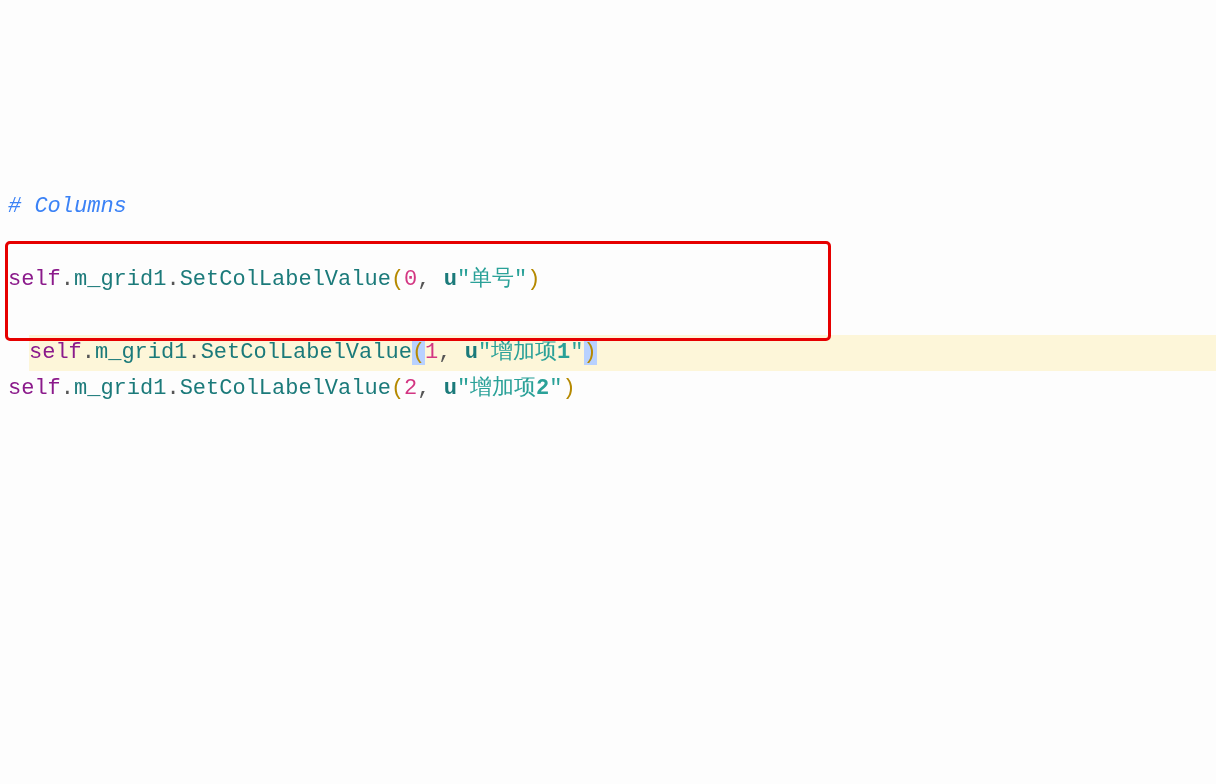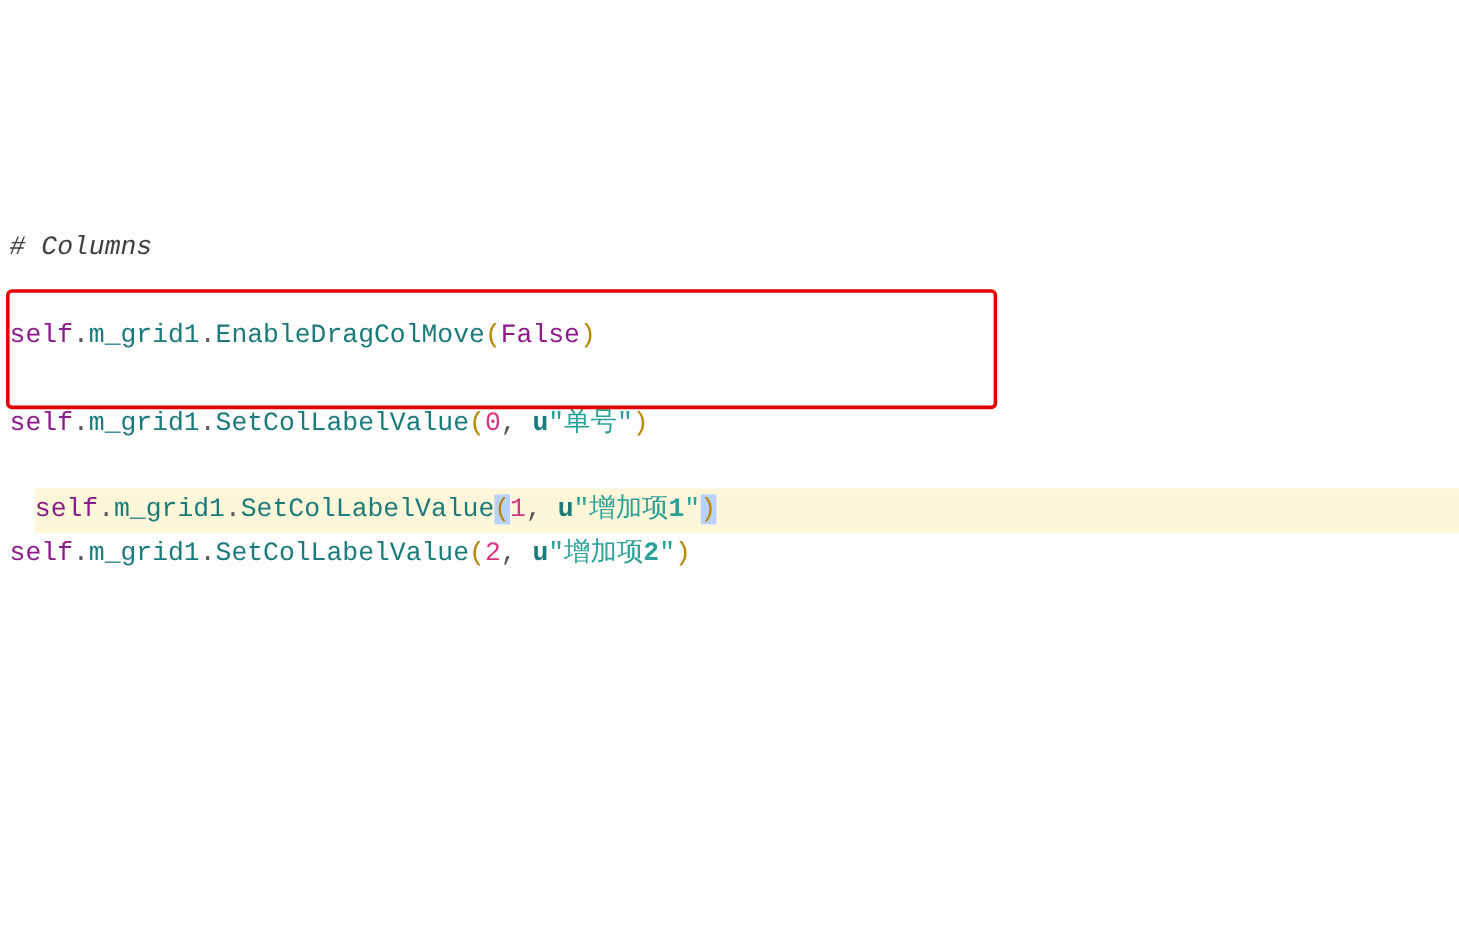--- a/index.html
+++ b/index.html
@@ -7,21 +7,21 @@
     padding: 8px;
     background: #fdfdfd;
     font-family: "Consolas", "Courier New", monospace;
     font-size: 22px;
     line-height: 1.65;
     color: #333;
     white-space: pre;
     position: relative;
   }
   .line { display: block; }
-  .comment { color: #404040; font-style: italic; }
+  .comment { color: #3b82f6; font-style: italic; }
   .self    { color: #8b1a8b; }
   .dot, .punct, .comma { color: #555; }
   .attr    { color: #1b7a7a; }
   .method  { color: #1b7a7a; }
   .paren   { color: #b58900; }
   .num     { color: #d33682; }
   .false   { color: #8b1a8b; }
   .uprefix { color: #1b7a7a; font-weight: bold; }
   .str     { color: #2aa198; }
   .strbold { font-weight: bold; }
@@ -34,21 +34,20 @@
     pointer-events: none;
   }
 </style>
 </head>
 <body>
 
 
 
 <div>
 <span class="line"><span class="comment"># Columns</span></span>
-<span class="line"><span class="self">self</span><span class="dot">.</span><span class="attr">m_grid1</span><span class="dot">.</span><span class="method">EnableDragColMove</span><span class="paren">(</span><span class="false">False</span><span class="paren">)</span></span>
 <span class="line"><span class="self">self</span><span class="dot">.</span><span class="attr">m_grid1</span><span class="dot">.</span><span class="method">SetColLabelValue</span><span class="paren">(</span><span class="num">0</span><span class="comma">, </span><span class="uprefix">u</span><span class="str">"单号"</span><span class="paren">)</span></span>
 <span class="line hl-line"><span class="self">self</span><span class="dot">.</span><span class="attr">m_grid1</span><span class="dot">.</span><span class="method">SetColLabelValue</span><span class="paren sel-bracket">(</span><span class="num">1</span><span class="comma">, </span><span class="uprefix">u</span><span class="str">"增加项</span><span class="str strbold">1</span><span class="str">"</span><span class="paren sel-bracket">)</span></span>
 <span class="line"><span class="self">self</span><span class="dot">.</span><span class="attr">m_grid1</span><span class="dot">.</span><span class="method">SetColLabelValue</span><span class="paren">(</span><span class="num">2</span><span class="comma">, </span><span class="uprefix">u</span><span class="str">"增加项</span><span class="str strbold">2</span><span class="str">"</span><span class="paren">)</span></span>
 
 
 
 
 
 
 

